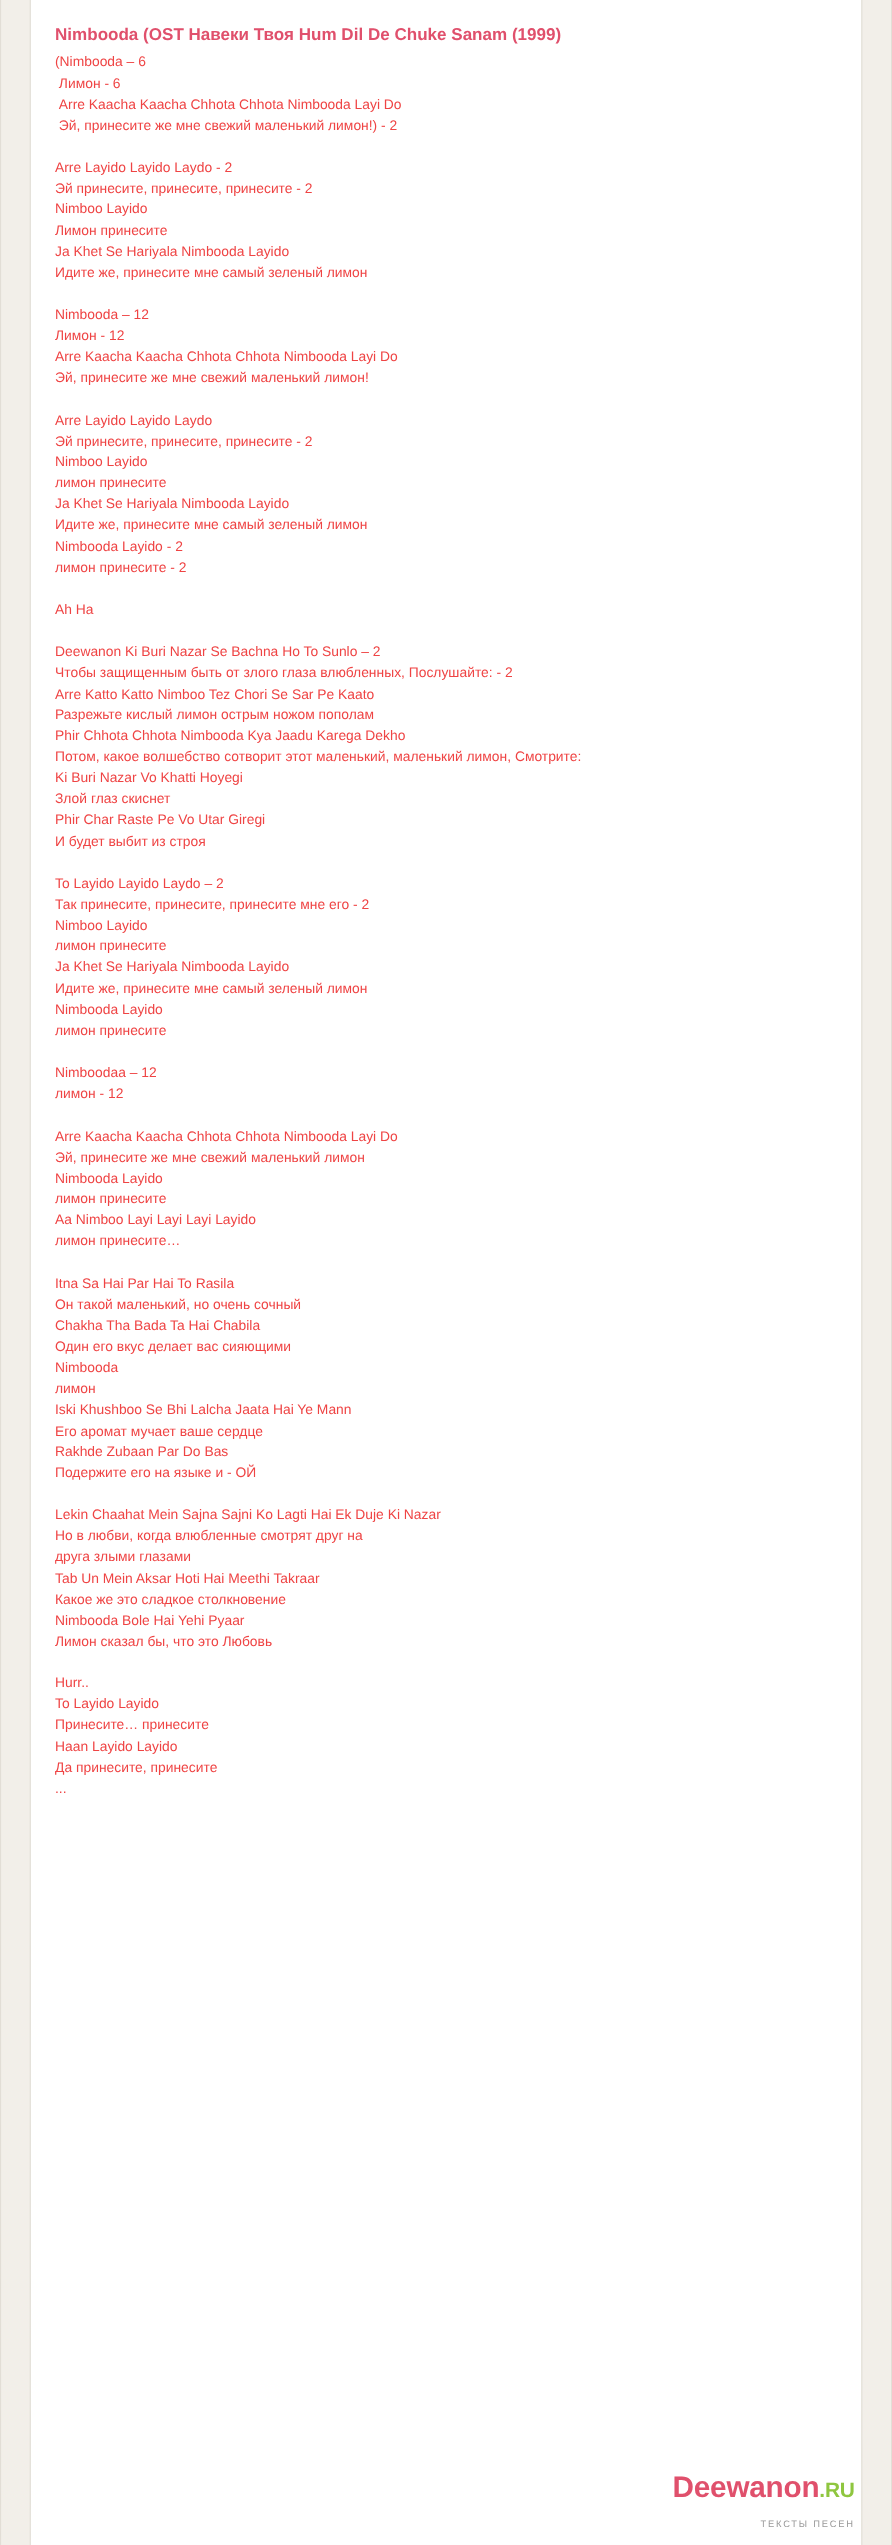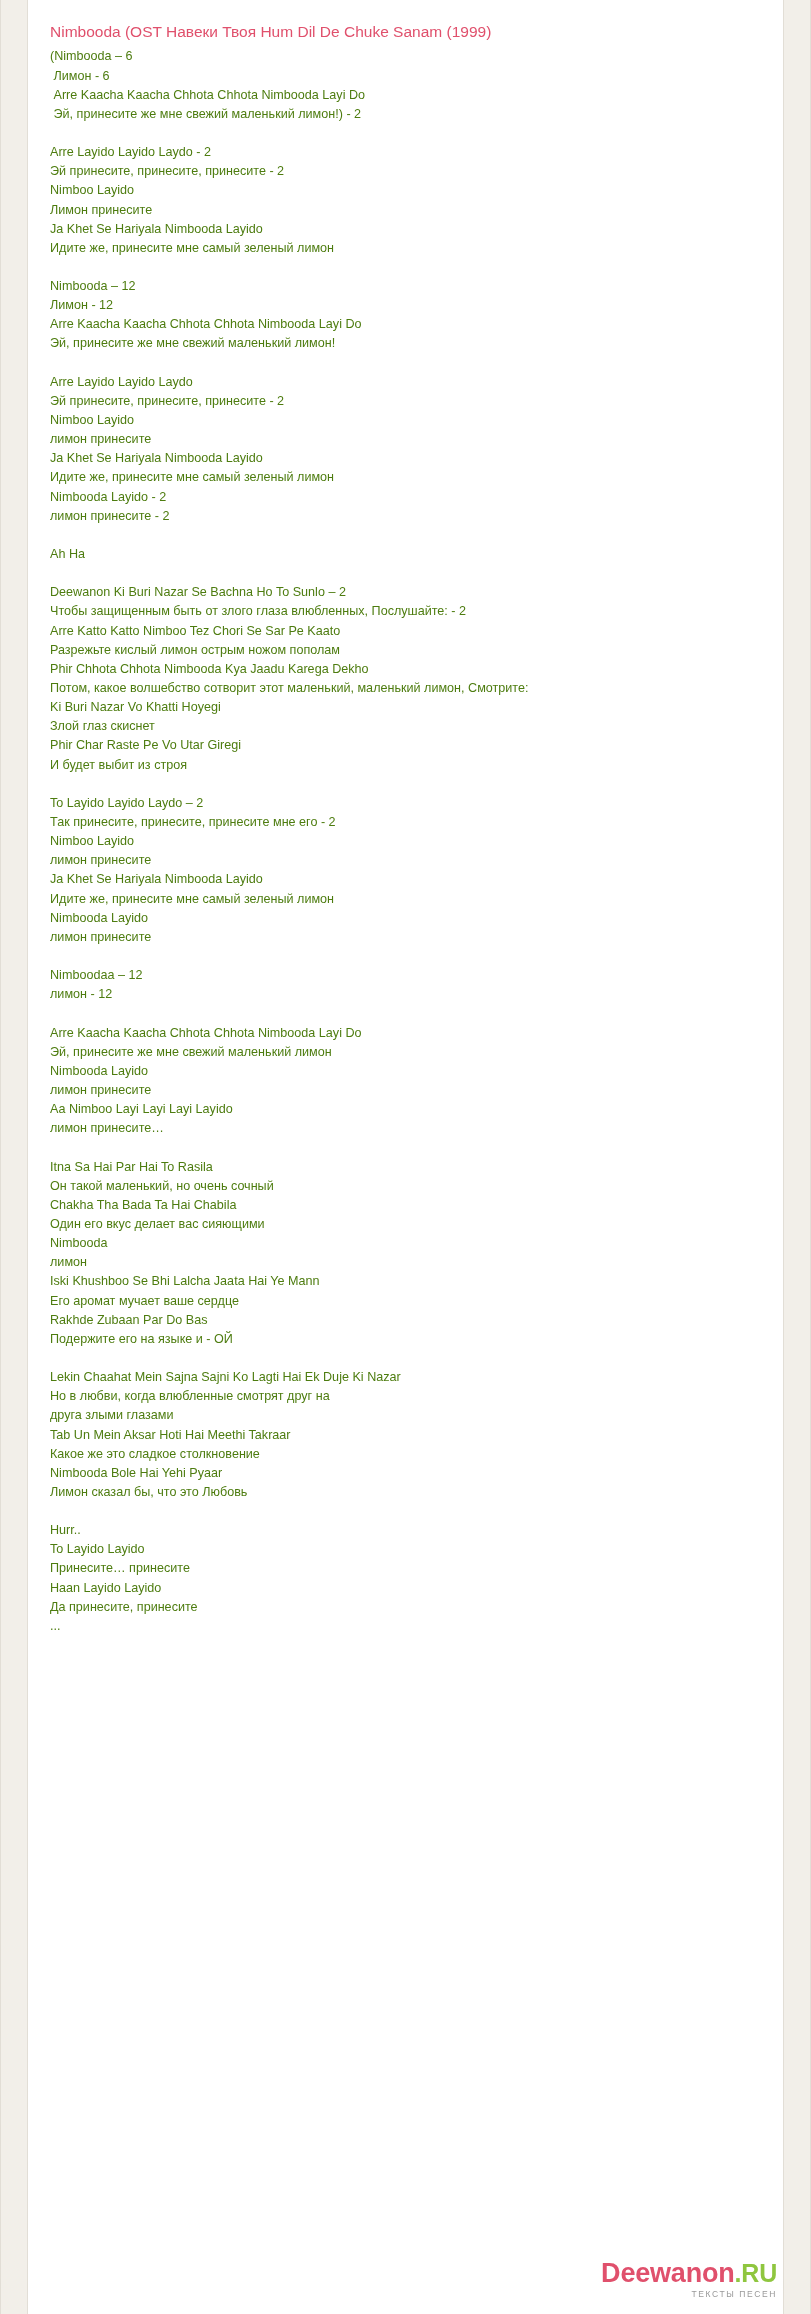--- a/index.html
+++ b/index.html
@@ -33,65 +33,65 @@
 
   .content {
     position: relative;
     margin: 0 28px;
     padding: 22px 22px 0 22px;
     box-sizing: border-box;
   }
 
   .song-title {
     font-size: 15.5px;
-    font-weight: normal;
+    font-weight: bold;
     color: #e0506c;
     line-height: 1.25;
     margin: 0 0 6px 0;
   }
   .artist-line {
     font-size: 11.5px;
     color: #555555;
     margin: 0 0 4px 0;
     padding-bottom: 8px;
     border-bottom: 1px dotted #cfcfcf;
   }
   .artist-line .artist-link {
     color: #2f7fc0;
     text-decoration: none;
   }
 
   .lyrics {
     font-size: 12.6px;
     line-height: 1.52;
-    color: #4d7c0f;
+    color: #ef4444;
     white-space: pre-wrap;
     word-wrap: break-word;
   }
 
   .footer {
     position: absolute;
     right: 34px;
     bottom: 16px;
     text-align: right;
     line-height: 1;
   }
   .logo-main {
     font-size: 27px;
     font-weight: bold;
     color: #e0506c;
     letter-spacing: -0.2px;
   }
   .logo-main .logo-suffix {
     color: #8fc63f;
-    font-size: 25px;
+    font-size: 19px;
     margin-top: 22px;
   }
   .logo-sub {
-    margin-top: 3px;
+    margin-top: 15px;
     font-size: 8.5px;
     color: #999999;
     letter-spacing: 1.6px;
   }
 </style>
 </head>
 <body>
 
 <div class="page">
 

